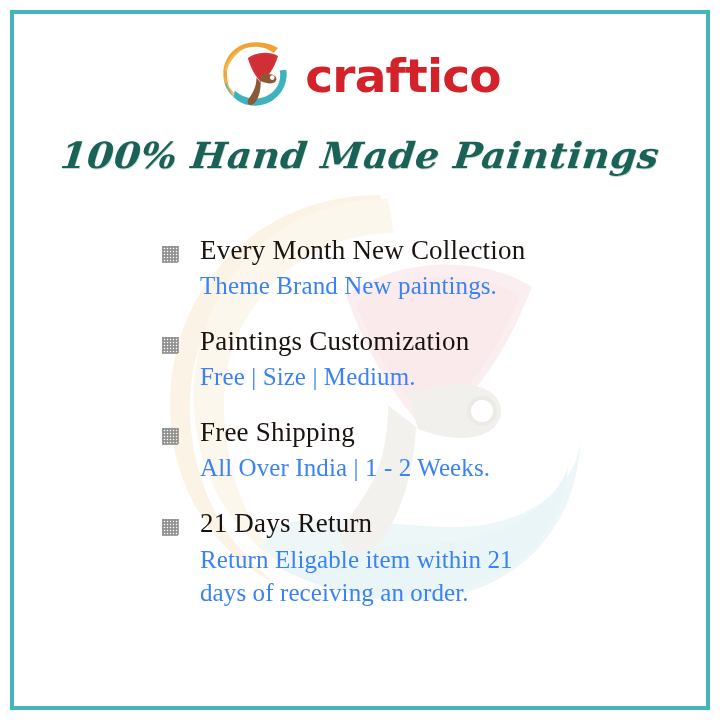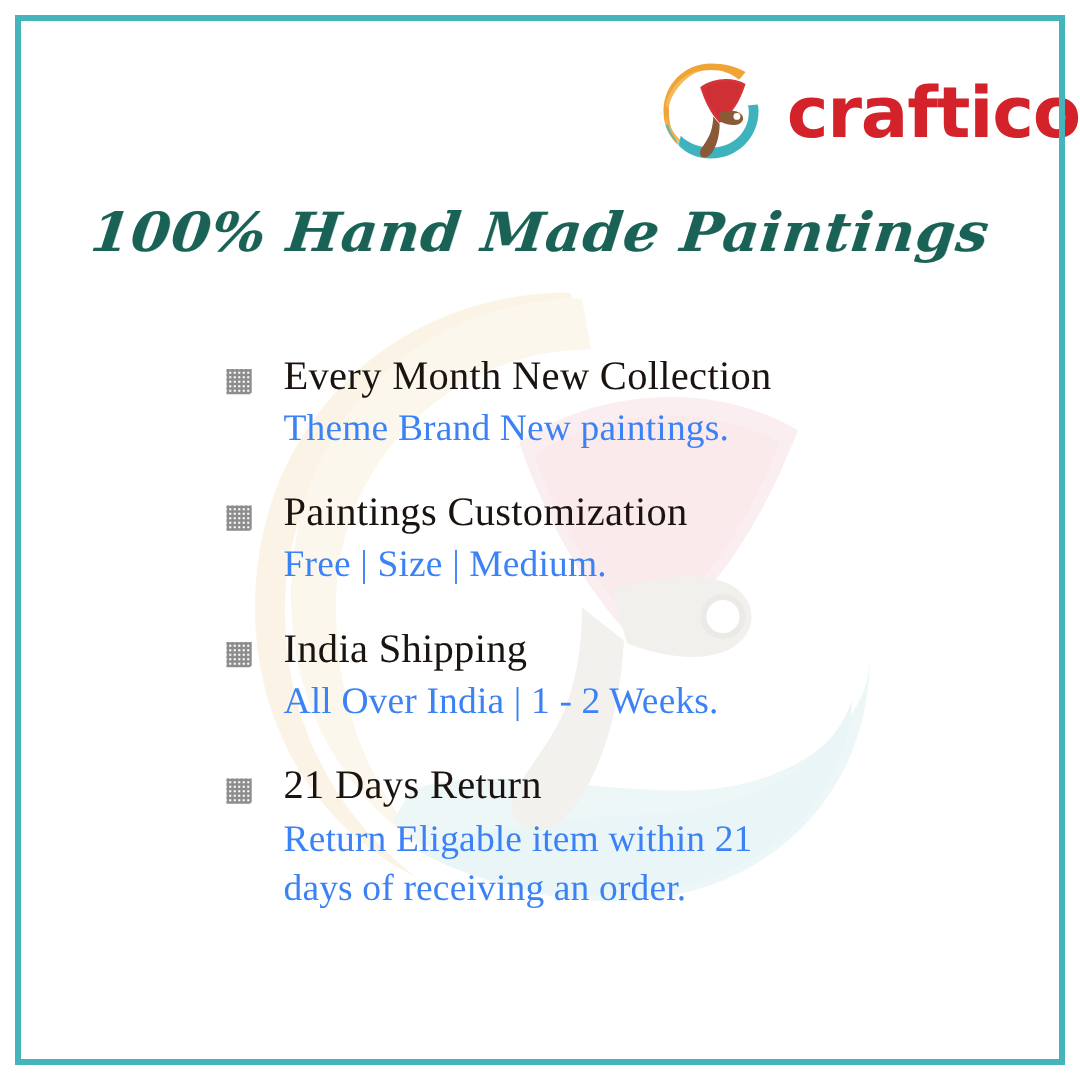--- a/index.html
+++ b/index.html
@@ -38,21 +38,21 @@
   .watermark svg { width:100%; height:100%; display:block; }
 
   
   .brand {
     position:absolute;
     left:0; top:33px;
     width:720px;
     height:82px;
     display:flex;
     align-items:center;
-    justify-content:flex-end;
+    justify-content:center;
     gap:14px;
     z-index:3;
   }
   .brand-mark { width:72px; height:72px; flex:0 0 auto; }
   .brand-mark svg { width:100%; height:100%; display:block; }
 
   .brand-word {
     font-family:"DejaVu Sans", sans-serif;
     font-size:47px;
     font-weight:700;
@@ -77,21 +77,21 @@
     letter-spacing:0.5px;
     color:#1a6256;
     transform:scaleX(1.05) skewX(-6deg);
     transform-origin:center;
     text-shadow:0.5px 0.5px 0 rgba(26,98,86,0.25);
   }
 
   
   .features {
     position:absolute;
-    left:149px; top:236px;
+    left:160px; top:236px;
     width:470px;
     z-index:3;
   }
 
   .feature {
     display:flex;
     align-items:flex-start;
     margin-bottom:25px;
   }
   .feature:last-child { margin-bottom:12px; }
@@ -259,21 +259,21 @@
             <line x1="3" y1="2" x2="3" y2="18"></line>
               <line x1="6" y1="2" x2="6" y2="18"></line>
             <line x1="9" y1="2" x2="9" y2="18"></line>
               <line x1="12" y1="2" x2="12" y2="18"></line>
             <line x1="15" y1="2" x2="15" y2="18"></line>
               <line x1="18" y1="2" x2="18" y2="18"></line>
           </g>
         </svg>
       </div>
       <div class="feature-body">
-        <div class="feature-title">India Shipping</div>
+        <div class="feature-title">Free Shipping</div>
         <div class="feature-sub">All Over India | 1 - 2 Weeks.</div>
       </div>
     </div>
 
     <div class="feature">
       <div class="bullet">
         <svg viewBox="0 0 20 20" xmlns="http://www.w3.org/2000/svg">
           <g stroke="#8d8d8d" stroke-width="1.6">
             <line x1="2" y1="3" x2="18" y2="3"></line>
               <line x1="2" y1="6" x2="18" y2="6"></line>

